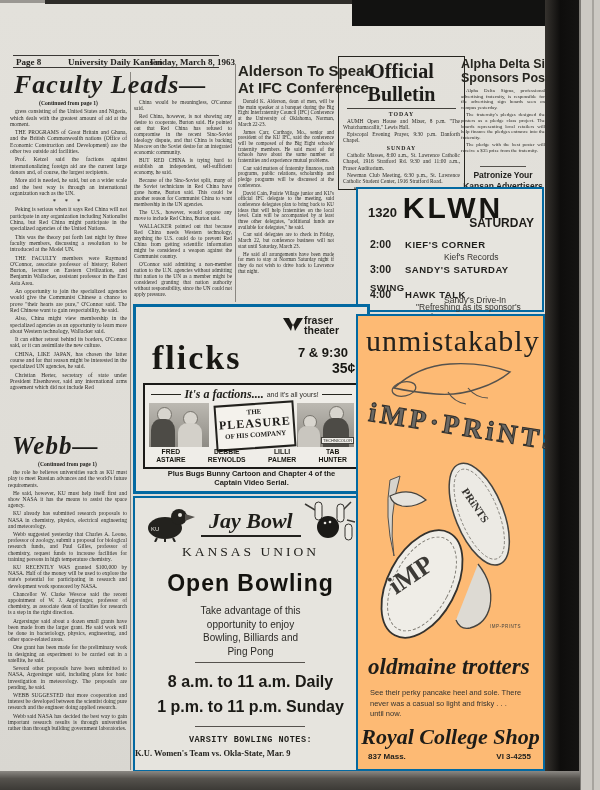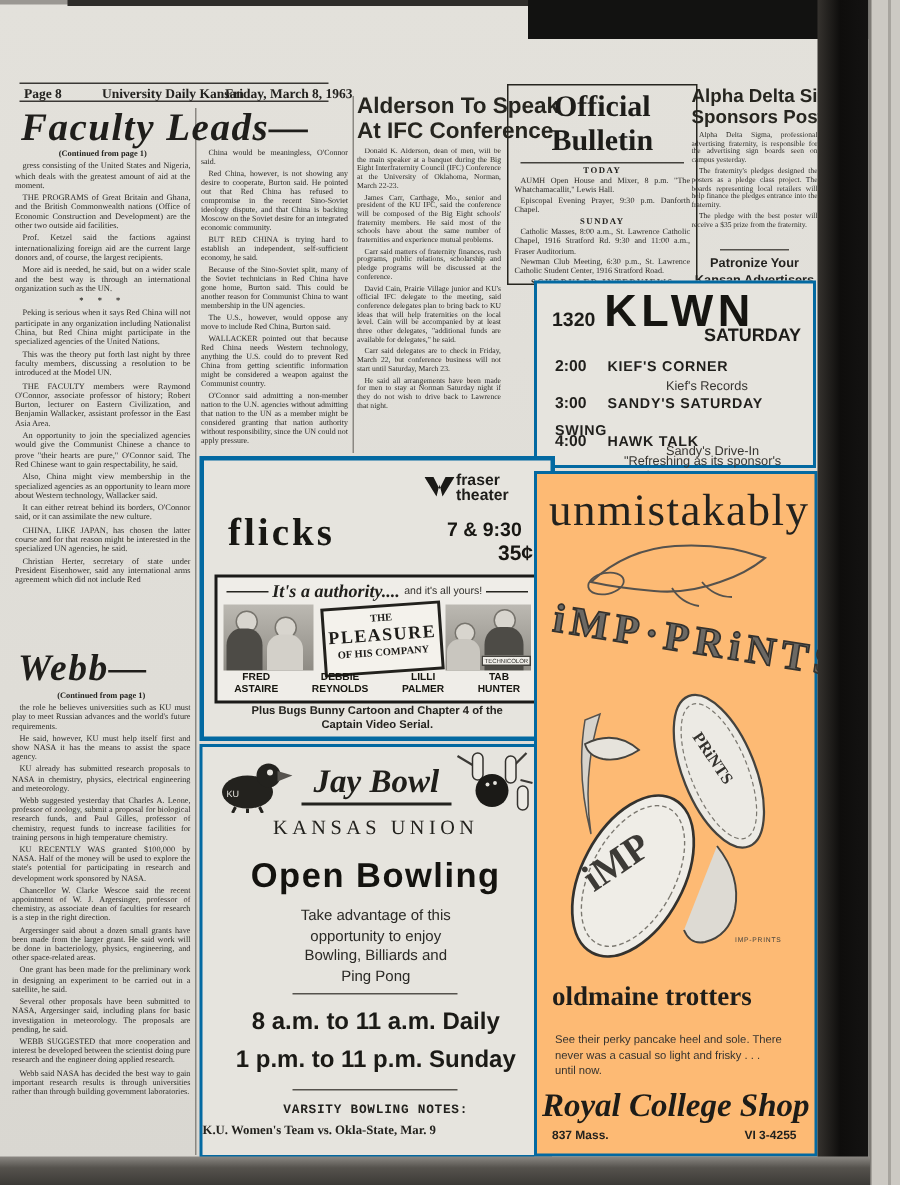--- a/index.html
+++ b/index.html
@@ -64,21 +64,21 @@
   .jb-open{font-family:"Liberation Sans",sans-serif;font-weight:900;font-size:23px;letter-spacing:1px;text-align:center;color:#14130f;}
   .jb-body{font-family:"Liberation Sans",sans-serif;font-size:10px;line-height:13.5px;text-align:center;color:#2b2a26;}
   .jb-hours{font-family:"Liberation Sans",sans-serif;font-weight:600;font-size:16px;text-align:center;color:#1b1a16;}
   .jb-notes-t{font-family:"Liberation Sans",sans-serif;font-weight:bold;font-size:8.5px;letter-spacing:0.5px;text-align:center;color:#23221e;}
   .jb-notes{font-family:Liberation Serif, serif;font-weight:bold;font-size:8.5px;text-align:left;color:#23221e;}
   .short-rule{height:1px;background:#55524d;margin:0 auto;}
   
   .imp-word{font-size:30px;color:#23221e;letter-spacing:1px;}
   .imp-brand{font-weight:bold;font-size:27px;letter-spacing:4px;color:#6b6863;-webkit-text-stroke:1.1px #34322e;transform:rotate(9deg);white-space:nowrap;}
   .imp-caption{font-family:"Liberation Sans",sans-serif;font-size:4.5px;color:#45433e;letter-spacing:0.5px;}
-  .imp-product{font-weight:bold;font-size:18px;color:#1f1e1a;}
+  .imp-product{font-style:italic;font-weight:bold;font-size:23px;color:#1f1e1a;}
   .imp-body{font-family:"Liberation Sans",sans-serif;font-size:7.5px;line-height:10.5px;color:#35332f;}
   .imp-shop{font-style:italic;font-weight:bold;font-size:22px;color:#1d1c18;text-align:center;}
   .imp-foot{font-family:"Liberation Sans",sans-serif;font-weight:bold;font-size:8px;color:#23221e;}
 </style>
 </head>
 <body>
 
 <div id="stage">
   <div class="paper abs"></div>
 
@@ -189,35 +189,35 @@
       <div class="klwn-detail" style="margin-left:58px;">Sandy's Drive-In</div>
     </div>
     <div class="abs" style="left:12px;top:95px;">
       <span class="klwn-time">4:00</span>
       <span class="klwn-show" style="margin-left:10px;">HAWK TALK</span>
       <div class="klwn-detail" style="margin-left:30px;">"Refreshing as its sponsor's product"</div>
     </div>
   </div>
 
   <div class="adbox" style="left:133px;top:304px;width:231px;height:184px;border-width:3px;">
-    <div class="abs flicks-word" style="left:16px;top:36px;font-size:26px;">flicks</div>
+    <div class="abs flicks-word" style="left:16px;top:36px;font-size:34px;">flicks</div>
     <svg class="abs" style="left:147px;top:10px;" width="20" height="15" viewBox="0 0 20 15">
       <path d="M0 1 L8 14 L10 6 L12 14 L20 1 L14 1 L10 9 L6 1 Z" fill="#1b1a17"></path>
     </svg>
     <div class="abs fraser" style="left:168px;top:8px;">
       <div>fraser</div>
       <div>theater</div>
     </div>
     <div class="abs flick-times" style="left:162px;top:38px;">7 &amp; 9:30</div>
     <div class="abs flick-times" style="left:196px;top:53px;font-size:14px;">35¢</div>
 
     <div class="movie-box" style="left:7px;top:76px;width:213px;height:82px;">
       <div class="abs" style="left:3px;top:2px;right:3px;display:flex;align-items:center;">
         <div class="tag-rule"></div>
-        <span class="tagline-script">It's a authority....</span>
+        <span class="tagline-script">It's a factions....</span>
         <span class="tagline-rest" style="margin-left:3px;">and it's all yours!</span>
         <div class="tag-rule"></div>
       </div>
       <div class="photo" style="left:4px;top:18px;width:60px;height:44px;">
         <div class="head-circ" style="left:8px;top:4px;width:13px;height:13px;"></div>
         <div class="body-blob" style="left:2px;top:16px;width:24px;height:28px;"></div>
         <div class="head-circ" style="left:34px;top:8px;width:13px;height:13px;"></div>
         <div class="body-blob" style="left:29px;top:20px;width:24px;height:24px;background:#d3d0c9;"></div>
       </div>
       <div class="card" style="left:70px;top:18px;width:76px;height:42px;">

